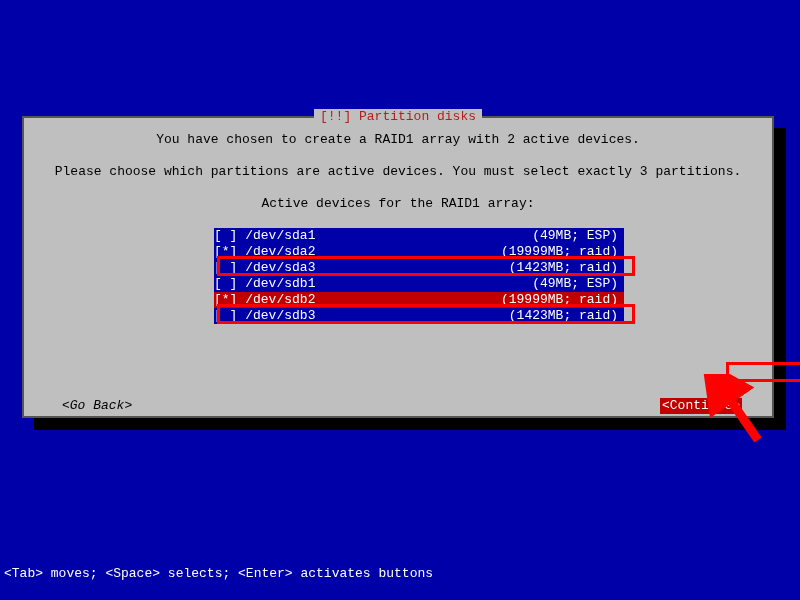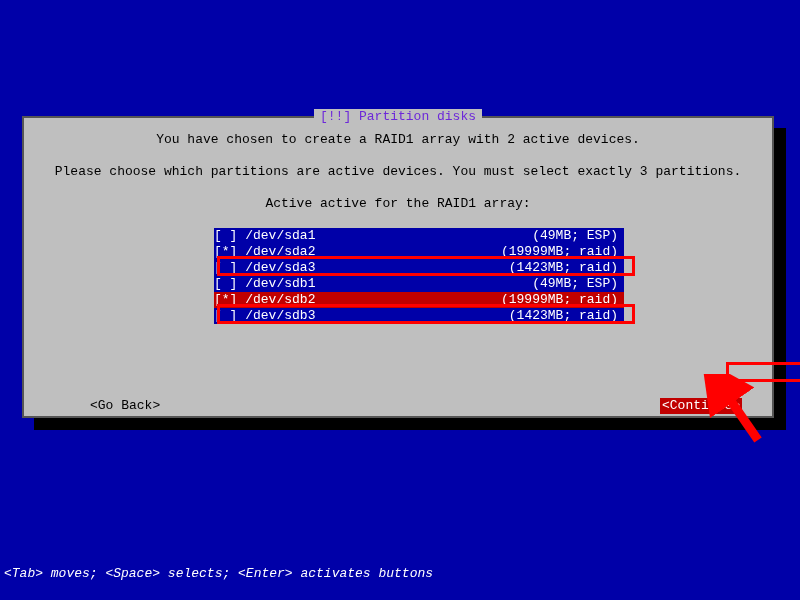--- a/index.html
+++ b/index.html
@@ -35,21 +35,21 @@
   }
   .title-wrap {
     position: absolute;
     top: -9px;
     left: 0;
     width: 100%;
     text-align: center;
   }
   .title {
     background: #bfbfbf;
-    color: #6d28d9;
+    color: #b91c1c;
     padding: 0 6px;
   }
   .content {
     padding: 14px 14px 0 14px;
   }
   .para { margin-bottom: 16px; white-space: pre; text-align: center; }
   .list {
     margin-left: 176px;
     width: 410px;
   }
@@ -74,59 +74,59 @@
   .hl2 { left: 193px; top: 186px; width: 418px; height: 20px; }
   .hl3 { left: 702px; top: 244px; width: 80px; height: 20px; }
   .btnrow {
     position: absolute;
     bottom: 18px;
     left: 0;
     width: 100%;
   }
   .goback {
     position: absolute;
-    left: 66px;
+    left: 38px;
     color: #000;
+    font-style: italic;
   }
   .cont {
     position: absolute;
     right: 30px;
     background: #c00000;
     color: #fff;
     padding: 0 2px;
   }
   .arrow {
     position: absolute;
     left: 698px;
     top: 374px;
     pointer-events: none;
   }
   .helpbar {
     position: absolute;
     left: 4px;
     bottom: 18px;
     color: #fff;
     white-space: pre;
-    font-style: italic;
   }
 </style>
 </head>
 <body>
 
 <div class="shadow"></div>
 
 <div class="dialog">
   <div class="title-wrap">
     <span class="title">[!!] Partition disks</span>
   </div>
 
   <div class="content">
     <div class="para">You have chosen to create a RAID1 array with 2 active devices.</div>
     <div class="para">Please choose which partitions are active devices. You must select exactly 3 partitions.</div>
-    <div class="para">Active active for the RAID1 array:</div>
+    <div class="para">Active devices for the RAID1 array:</div>
 
     <div class="list">
       <div class="row">
         <span class="mark">[ ] </span>
         <span class="dev">/dev/sda1</span>
         <span class="spacer"></span>
         <span class="info">(49MB; ESP)</span>
       </div>
       <div class="row">
         <span class="mark">[*] </span>

